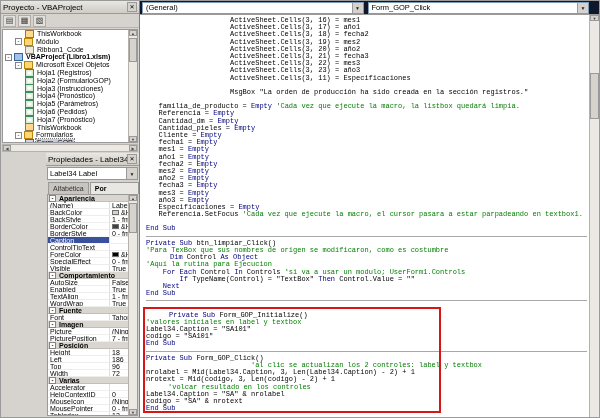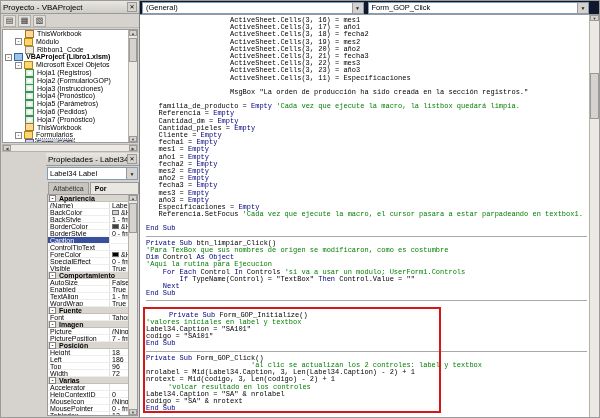--- a/index.html
+++ b/index.html
@@ -434,21 +434,21 @@
           <div class="cl" style="padding-left: 12.6px;"><span class="tp">fecha3 = </span><span class="tk">Empty</span></div>
           <div class="cl" style="padding-left: 12.6px;"><span class="tp">mes3 = </span><span class="tk">Empty</span></div>
           <div class="cl" style="padding-left: 12.6px;"><span class="tp">año3 = </span><span class="tk">Empty</span></div>
           <div class="cl" style="padding-left: 12.6px;"><span class="tp">Especificaciones = </span><span class="tk">Empty</span></div>
           <div class="cl" style="padding-left: 12.6px;"><span class="tp">Referencia.SetFocus </span><span class="tc">'Cada vez que ejecute la macro, el cursor pasara a estar parpadeando en textbox1. Important</span></div>
           <div class="cl">&nbsp;</div>
           <div class="cl" style="padding-left: 0px;"><span class="tk">End Sub</span></div>
           <div class="cl sep"></div>
           <div class="cl" style="padding-left: 0px;"><span class="tk">Private Sub</span><span class="tp"> btn_limpiar_Click()</span></div>
           <div class="cl" style="padding-left: 0px;"><span class="tc">'Para TexBox que sus nombres de origen se modificaron, como es costumbre</span></div>
-          <div class="cl" style="padding-left: 0px;"><span class="tk">Dim</span><span class="tp"> Control </span><span class="tk">As</span><span class="tp"> </span><span class="tk">Object</span></div>
+          <div class="cl" style="padding-left: 0px; margin-left: 24px;"><span class="tk">Dim</span><span class="tp"> Control </span><span class="tk">As</span><span class="tp"> </span><span class="tk">Object</span></div>
           <div class="cl" style="padding-left: 0px;"><span class="tc">'Aquí la rutina para Ejecucion</span></div>
           <div class="cl" style="padding-left: 16.8px;"><span class="tk">For Each</span><span class="tp"> Control </span><span class="tk">In</span><span class="tp"> Controls </span><span class="tc">'si va a usar un modulo; UserForm1.Controls</span></div>
           <div class="cl" style="padding-left: 33.6px;"><span class="tk">If</span><span class="tp"> TypeName(Control) = "TextBox" </span><span class="tk">Then</span><span class="tp"> Control.Value = ""</span></div>
           <div class="cl" style="padding-left: 16.8px;"><span class="tk">Next</span></div>
           <div class="cl" style="padding-left: 0px;"><span class="tk">End Sub</span></div>
           <div class="cl sep"></div>
           <div class="cl">&nbsp;</div>
           <div class="cl" style="padding-left: 11px; margin-left: 12px;"><span class="tk">Private Sub</span><span class="tp"> Form_GOP_Initialize()</span></div>
           <div class="cl" style="padding-left: 0px;"><span class="tc">'valores iniciales en label y textbox</span></div>
           <div class="cl" style="padding-left: 0px;"><span class="tp">Label34.Caption = "SA101"</span></div>

